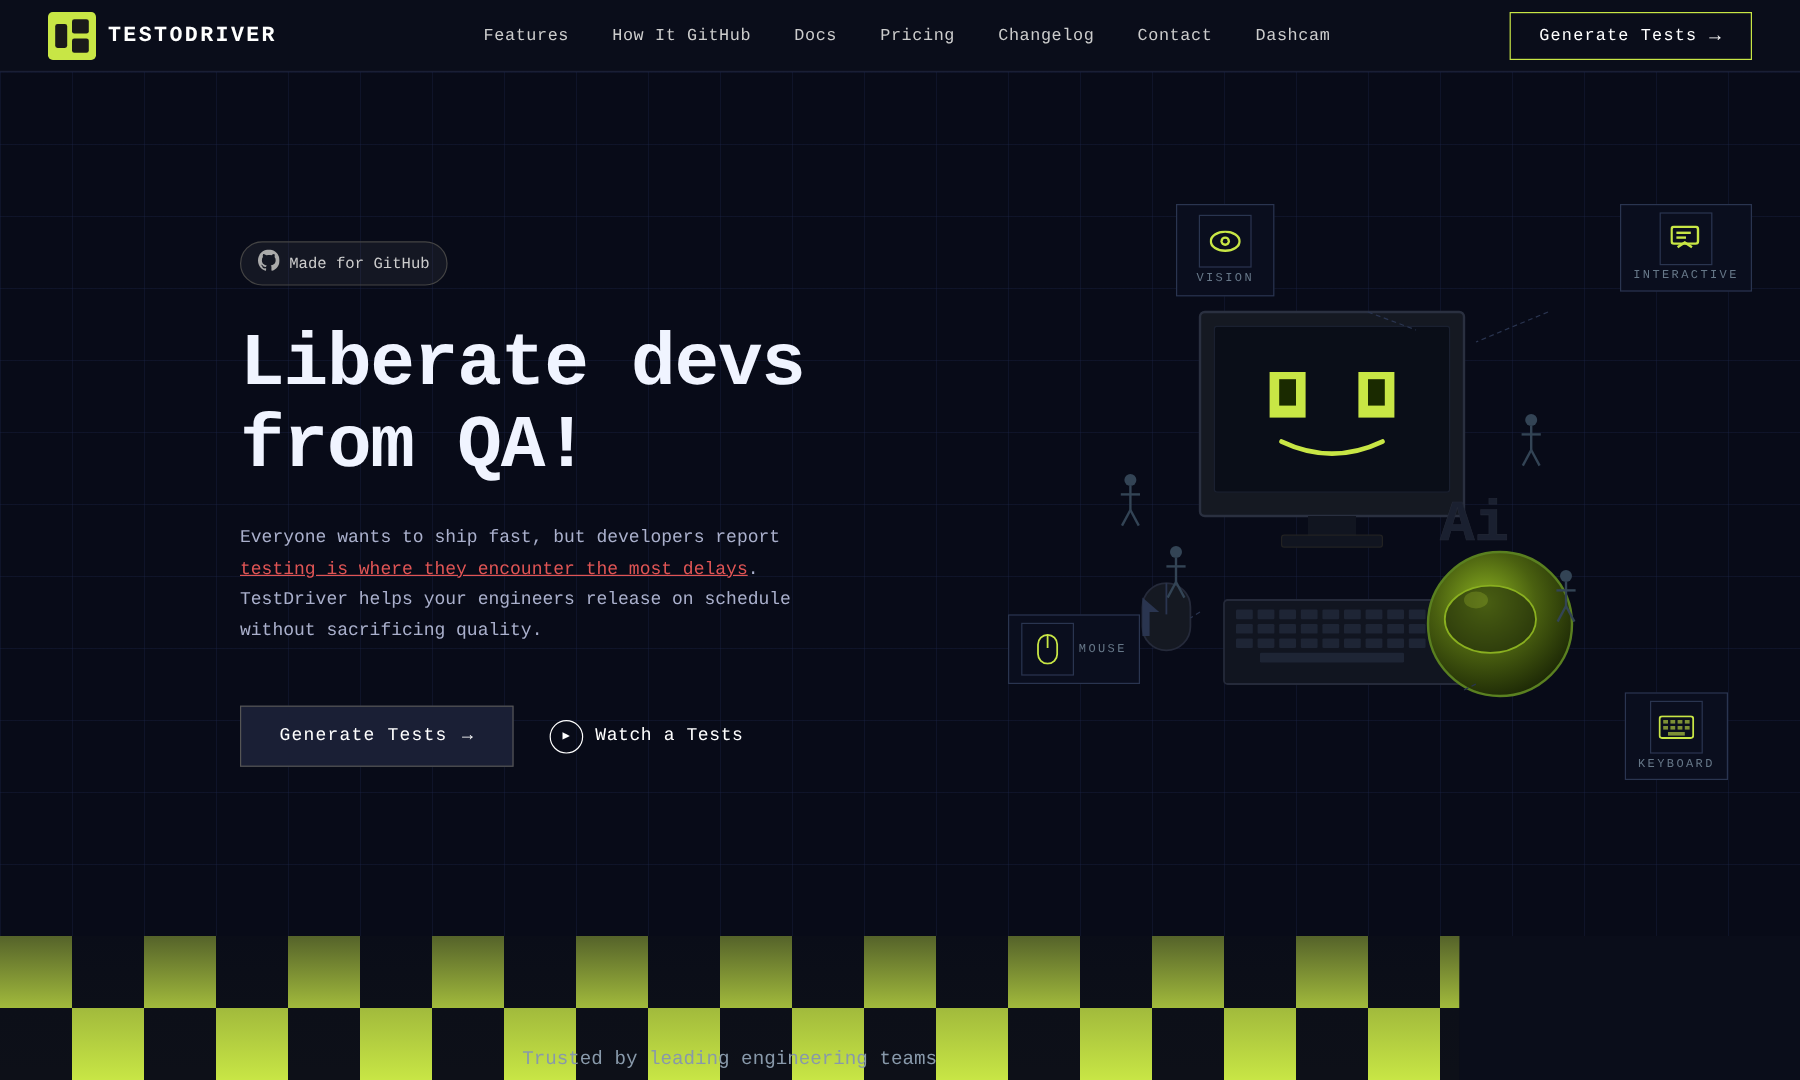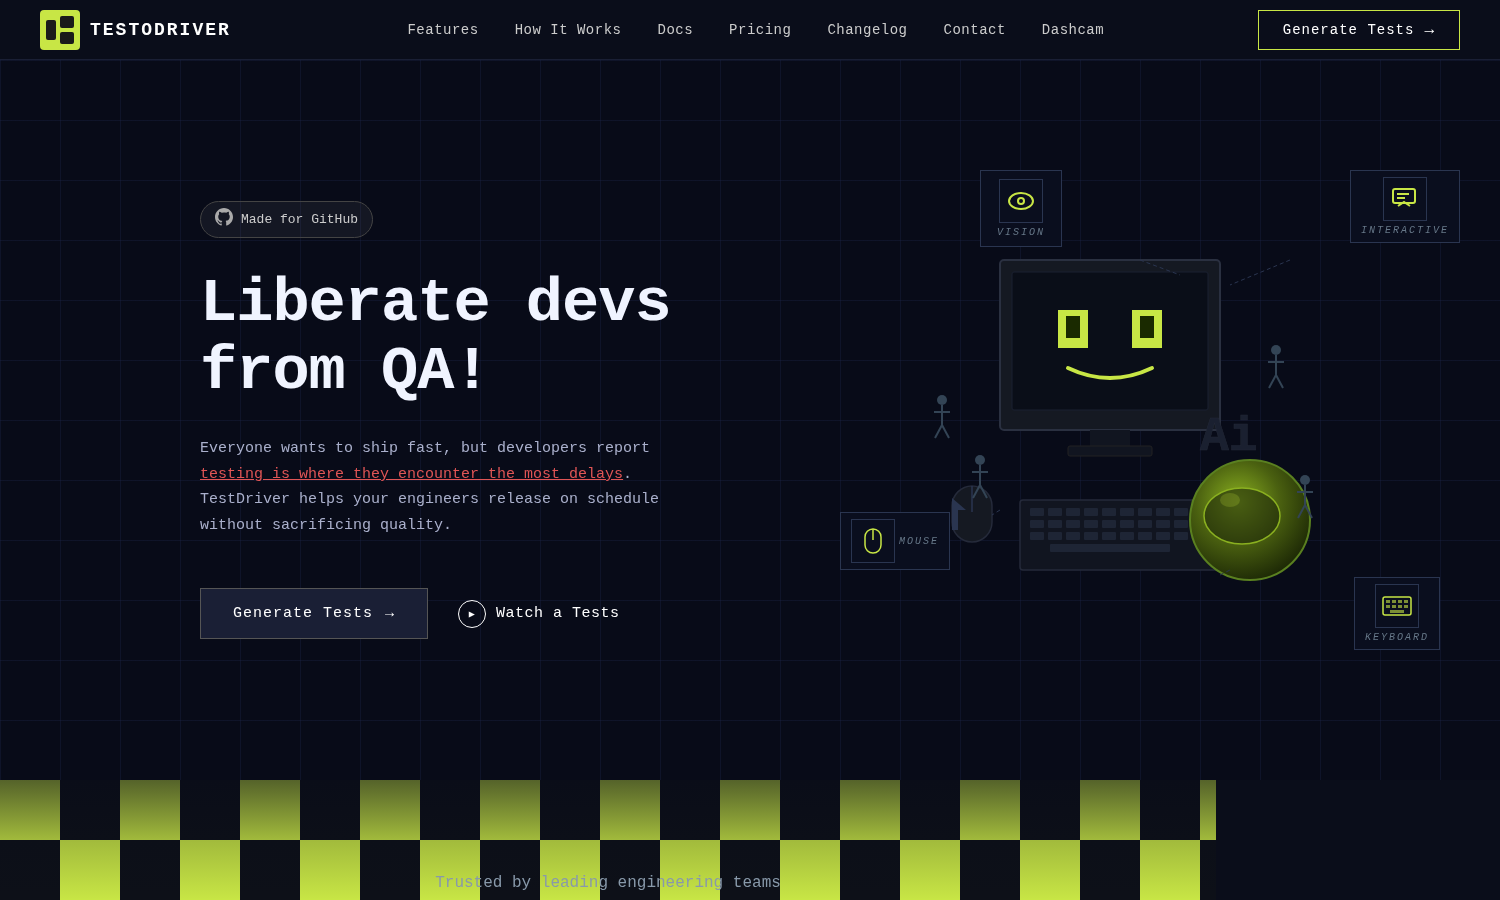--- a/index.html
+++ b/index.html
@@ -246,21 +246,20 @@
       align-items: center;
       justify-content: center;
       font-size: 22px;
     }
 
     .vision-label {
       font-size: 10px;
       color: #667788;
       letter-spacing: 2px;
       font-family: 'Courier New', monospace;
-      font-style: italic;
     }
 
     
     .interactive-box {
       position: absolute;
       top: 0px;
       right: 0px;
       border: 1.5px solid #2a3550;
       background: #0a0e1e;
       padding: 6px 10px;
@@ -343,21 +342,21 @@
       <rect width="40" height="40" rx="4" fill="#c8e645"></rect>
       <rect x="6" y="10" width="10" height="20" rx="2" fill="#1a1a1a"></rect>
       <rect x="20" y="6" width="14" height="12" rx="2" fill="#1a1a1a"></rect>
       <rect x="20" y="22" width="14" height="12" rx="2" fill="#1a1a1a"></rect>
     </svg>
     <span class="logo-text">TESTODRIVER</span>
   </div>
 
   <div class="nav-links">
     <a href="#">Features</a>
-    <a href="#">How It Works</a>
+    <a href="#">How It GitHub</a>
     <a href="#">Docs</a>
     <a href="#">Pricing</a>
     <a href="#">Changelog</a>
     <a href="#">Contact</a>
     <a href="#">Dashcam</a>
   </div>
 
   <button class="nav-cta">
     <span>Generate Tests</span>
     <span class="arrow-right">→</span>

